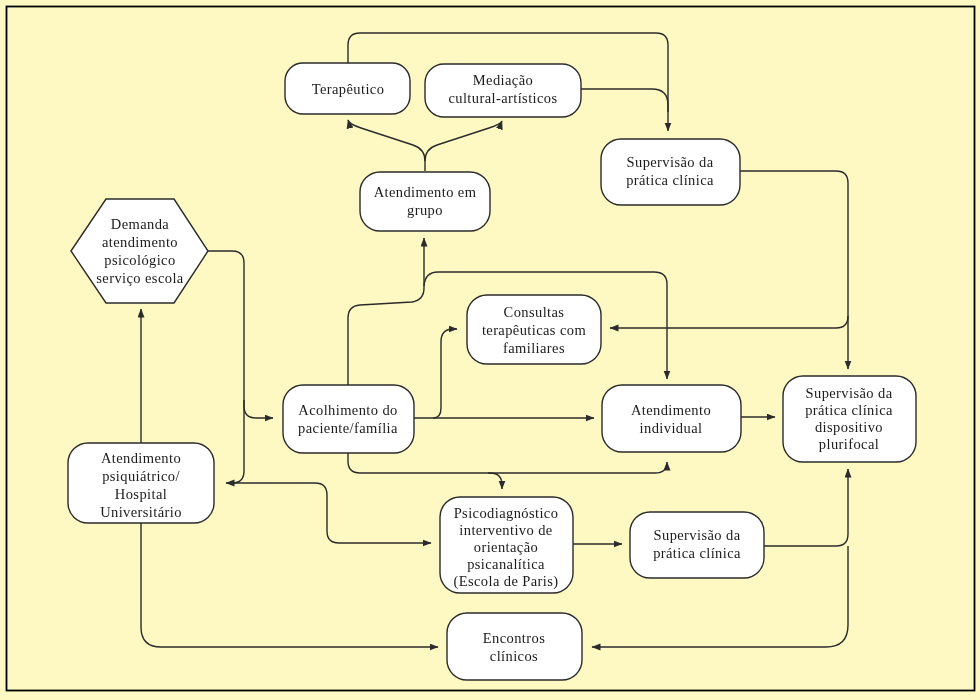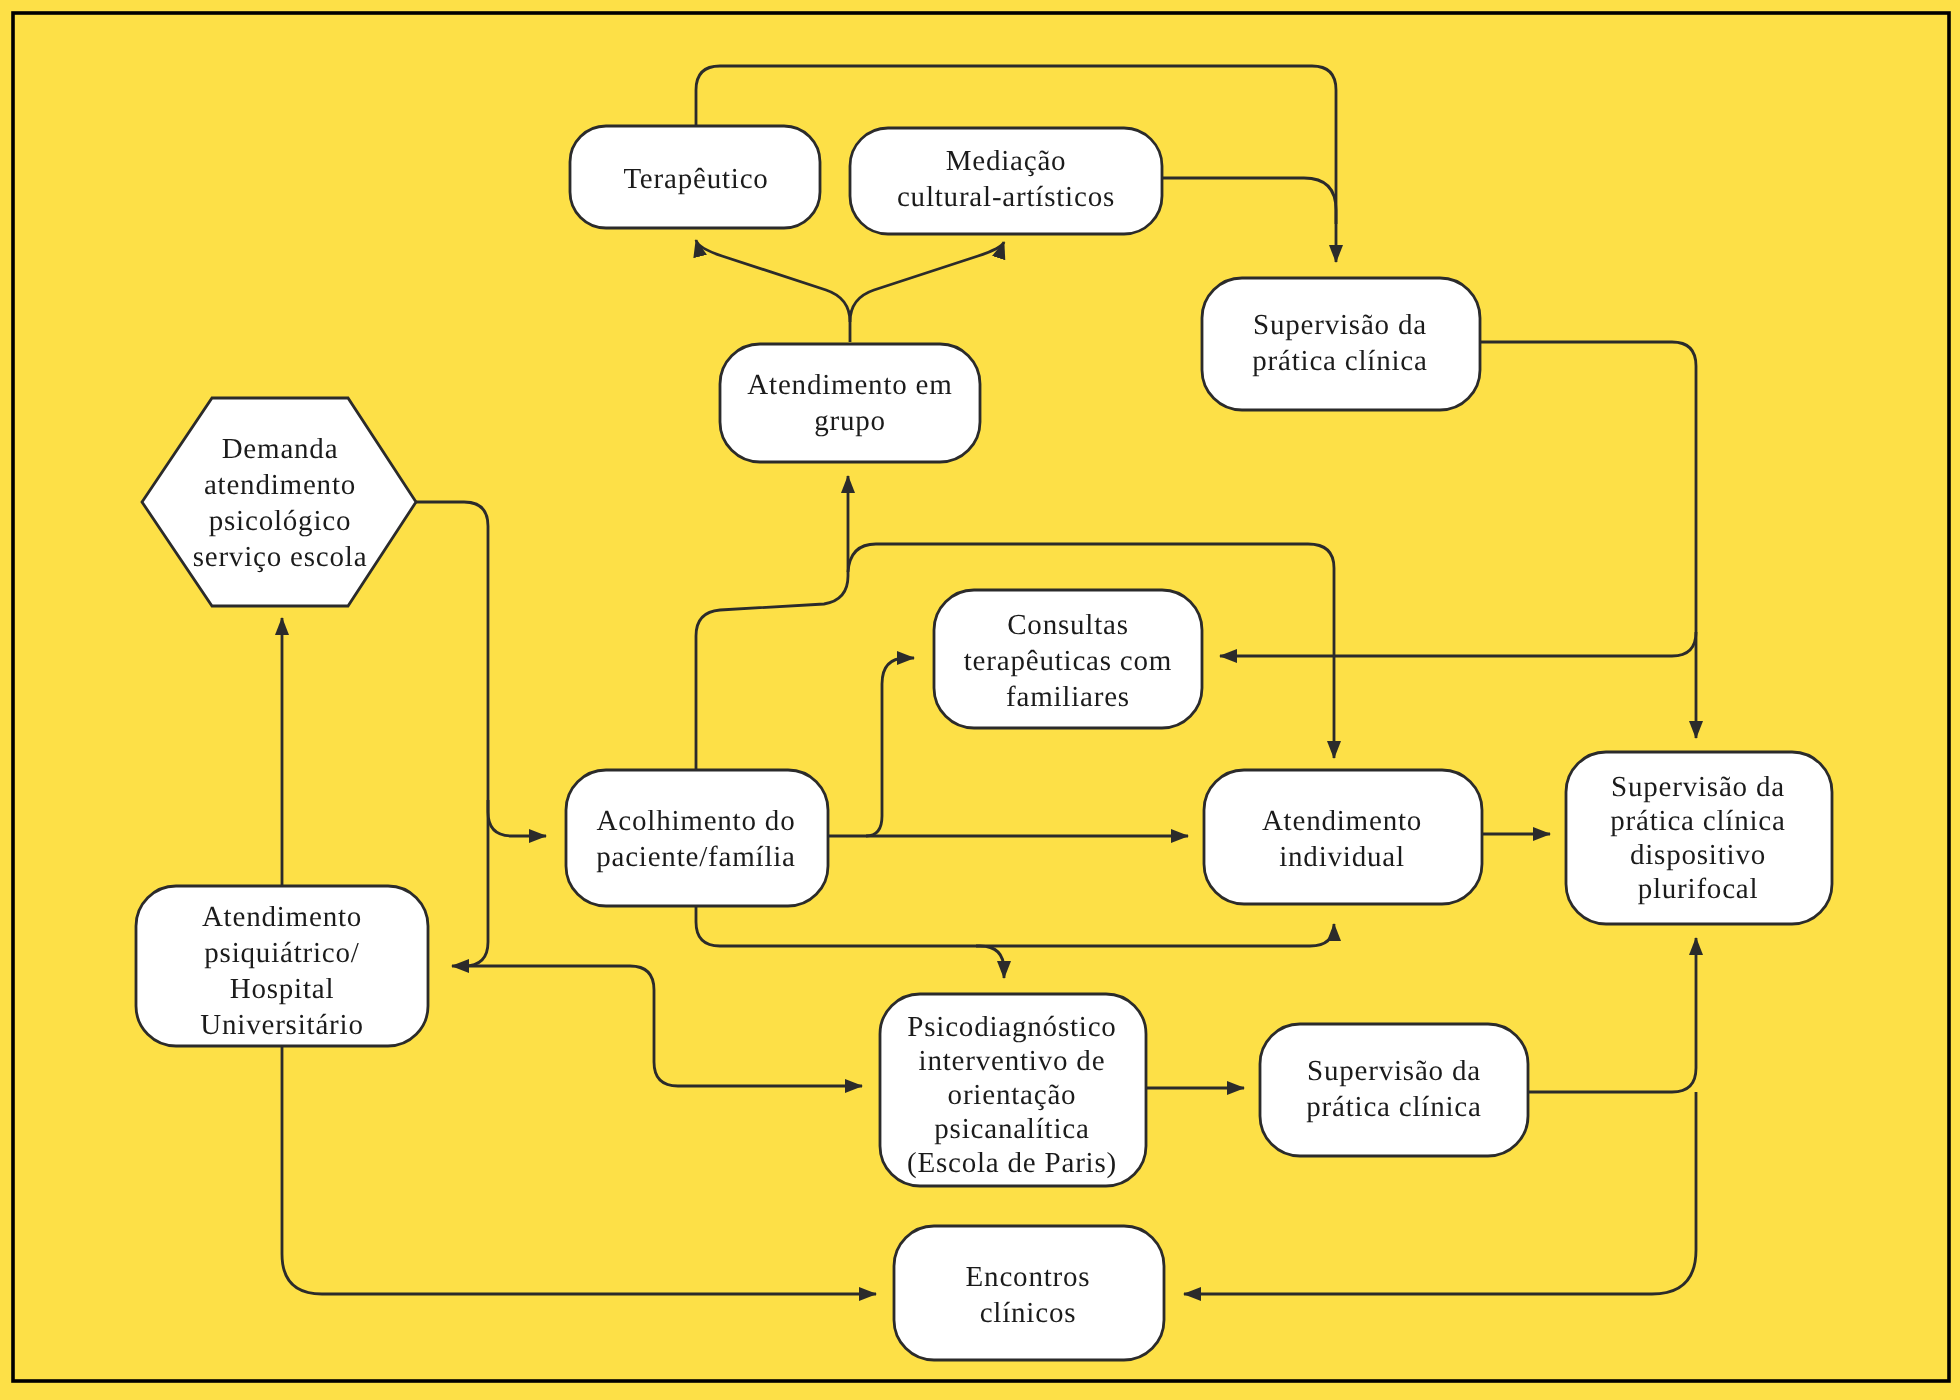--- a/index.html
+++ b/index.html
@@ -1,16 +1,16 @@
 <!DOCTYPE html>
 <html><head>
 <meta charset="utf-8">
 <style>
   html,body{margin:0;padding:0;background:#fff;}
-  .stage{width:980px;height:700px;position:relative;background:#fde047;overflow:hidden;}
+  .stage{width:980px;height:700px;position:relative;background:#fef9c3;overflow:hidden;}
   svg{display:block;}
   .node-box{fill:#ffffff;stroke:#2b2b2b;stroke-width:1.4;}
   .node-hex{fill:#ffffff;stroke:#2b2b2b;stroke-width:1.4;}
   .edge{fill:none;stroke:#2b2b2b;stroke-width:1.4;}
   .lbl{font-family:"Liberation Serif","DejaVu Serif",serif;font-size:14.5px;fill:#1b1b1b;
        text-anchor:middle;letter-spacing:0.4px;}
   .frame{fill:none;stroke:#000000;stroke-width:1.8;}
 </style>
 </head>
 <body>

